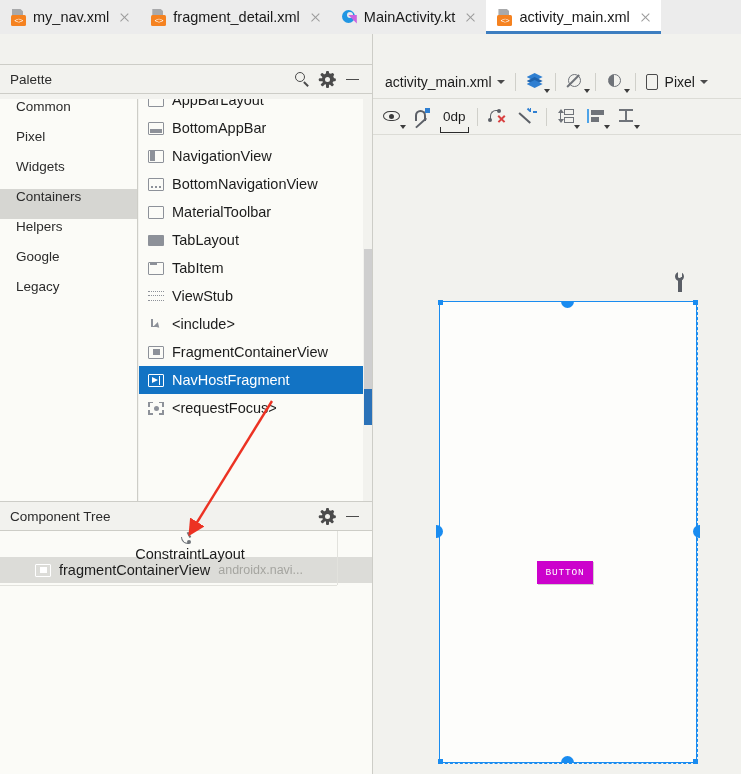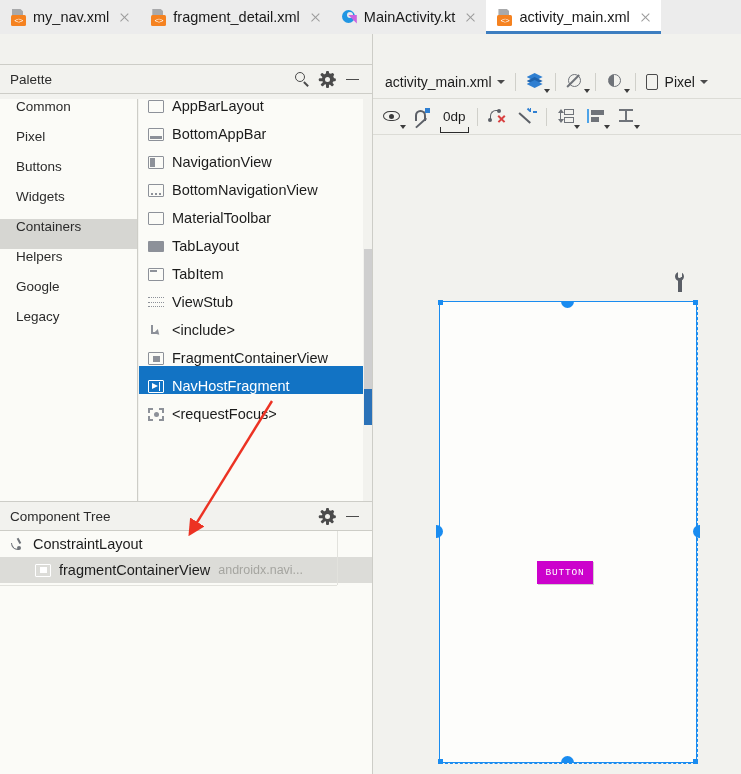--- a/index.html
+++ b/index.html
@@ -118,21 +118,21 @@
   .cat {
     height: 30px; display: flex; align-items: flex-start; padding-left: 16px;
     font-size: 13.5px; color: #2b2b2b; box-sizing: border-box;
   }
   .cat.selected { background: #d6d6d2; }
   #palette-list {
     position: absolute; left: 139px; top: 0; width: 224px; height: 402px;
     background: #fbfbf7; overflow: hidden; box-sizing: border-box;
   }
   .pitem {
-    height: 28px; display: flex; align-items: flex-end; padding-left: 8px;
+    height: 28px; display: flex; align-items: center; padding-left: 8px;
     font-size: 14.5px; color: #1c1c1c; box-sizing: border-box; white-space: nowrap;
   }
   .pitem.selected { background: #1273c4; color: #ffffff; }
   .pitem .picon { width: 18px; height: 15px; margin-right: 7px; flex: 0 0 auto; position: relative; }
   .pitem-label { overflow: hidden; }
 
   
   .pi-box { position: absolute; left: 1px; top: 1px; right: 1px; bottom: 1px; border: 1.6px solid #8d9199; box-sizing: border-box; border-radius: 1px; }
   .pi-fill-top  { position: absolute; left: 2.6px; top: 2.6px; right: 2.6px; height: 3.5px; background: #8d9199; }
   .pi-fill-bot  { position: absolute; left: 2.6px; bottom: 2.6px; right: 2.6px; height: 3.5px; background: #8d9199; }
@@ -376,23 +376,20 @@
     <div id="palette-body">
 
       <div id="palette-cats">
         <div class="cat">
             <span>Common</span>
           </div>
         <div class="cat">
             <span>Pixel</span>
           </div>
         <div class="cat">
-            <span>Buttons</span>
-          </div>
-        <div class="cat">
             <span>Widgets</span>
           </div>
         <div class="cat selected">
             <span>Containers</span>
           </div>
         <div class="cat">
             <span>Helpers</span>
           </div>
         <div class="cat">
             <span>Google</span>
@@ -529,21 +526,21 @@
             <span class="sp r90"></span>
             <span class="sp r135"></span>
           <span class="gc"></span>
             <span class="gh"></span>
         </span>
         <span class="ic ic-min"></span>
       </span>
     </div>
 
     <div id="tree-body">
-      <div class="trow" style="padding-left:8px;">
+      <div class="trow" style="padding-left:8px;flex-direction:column;">
         <span class="tic ic-cl">
           <span class="cl1"></span>
             <span class="cl2"></span>
             <span class="cl3"></span>
         </span>
         <span>ConstraintLayout</span>
       </div>
       <div class="trow selected" style="padding-left:34px;">
         <span class="tic">
           <span class="pi-box"></span>

